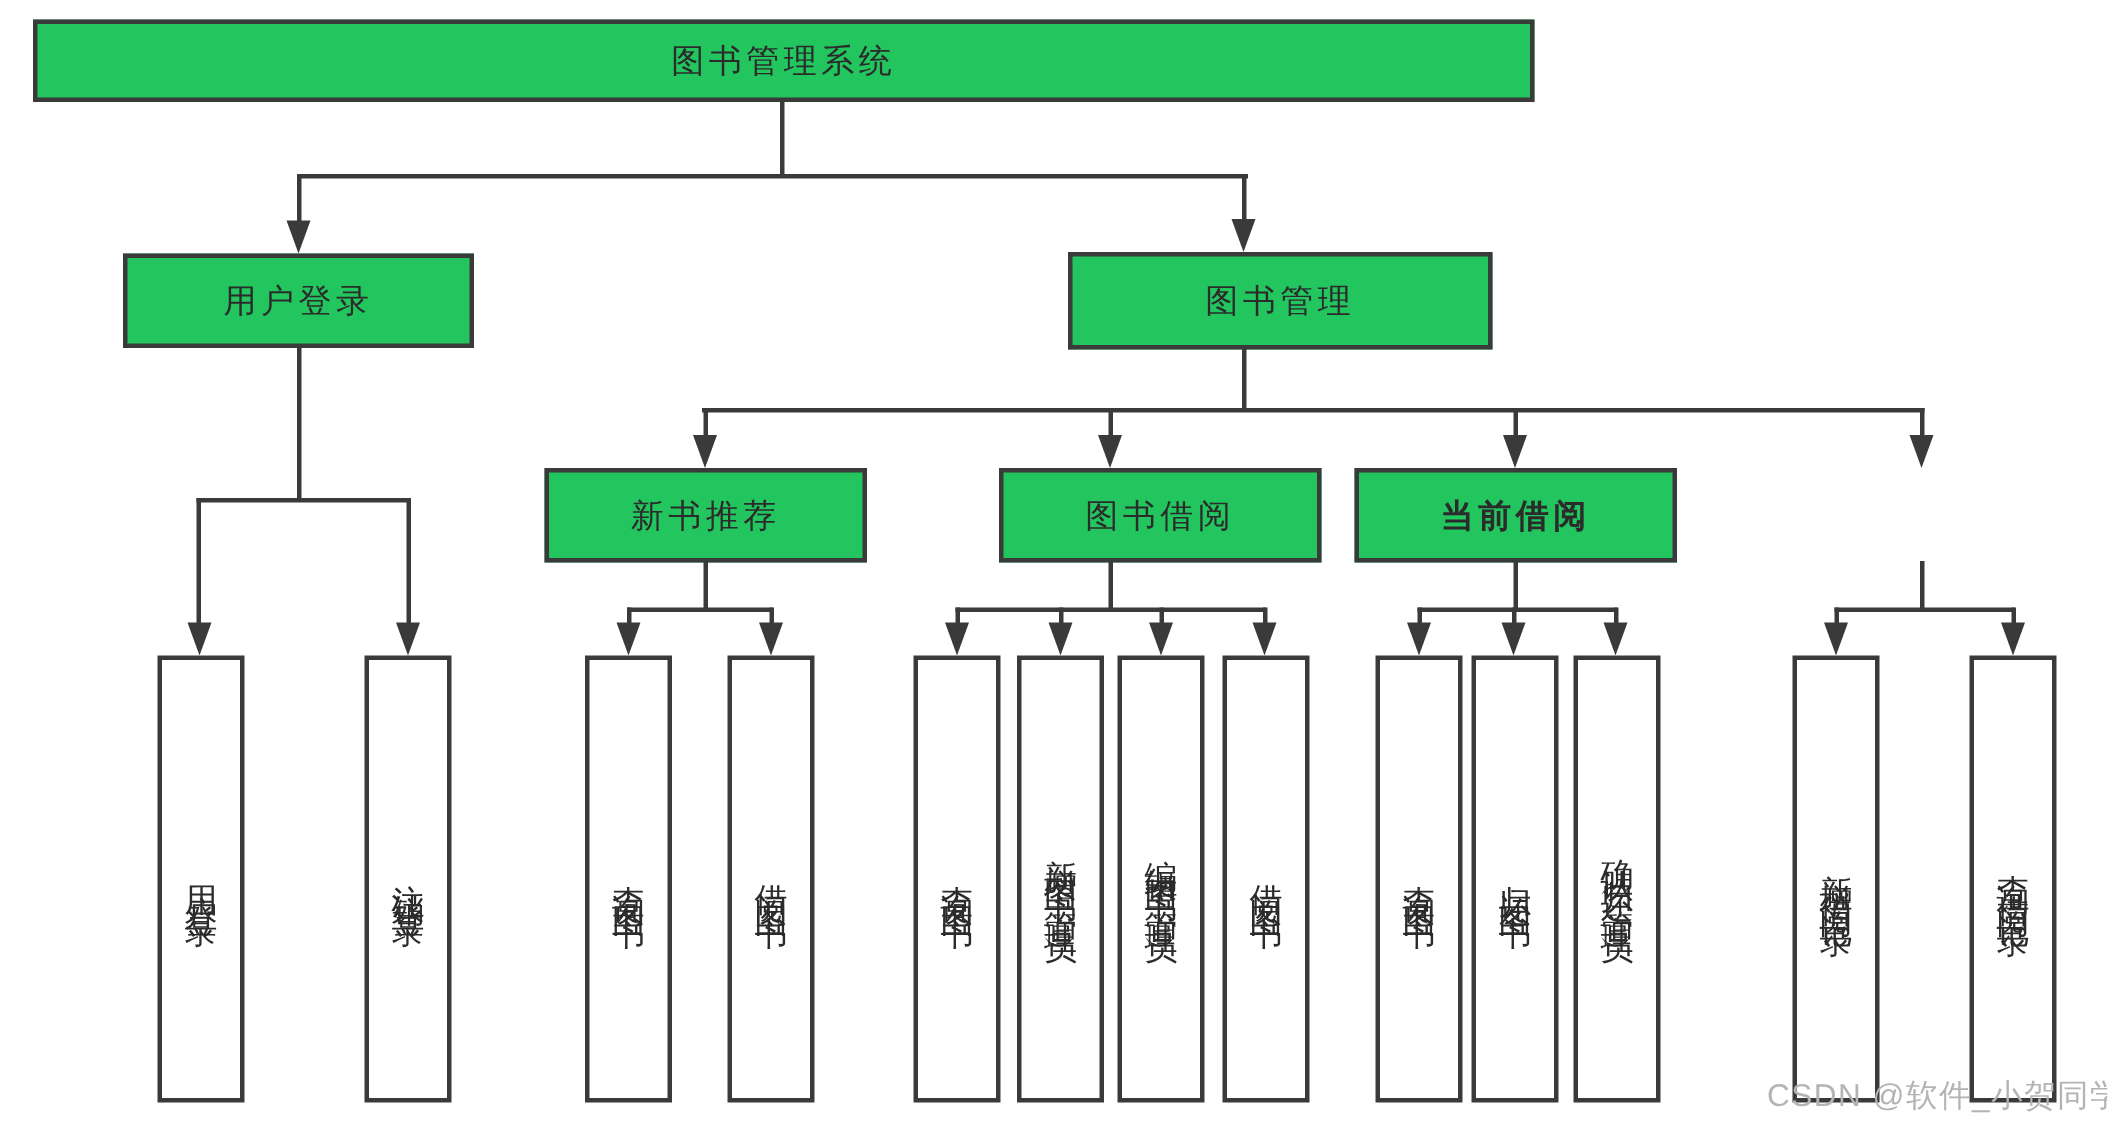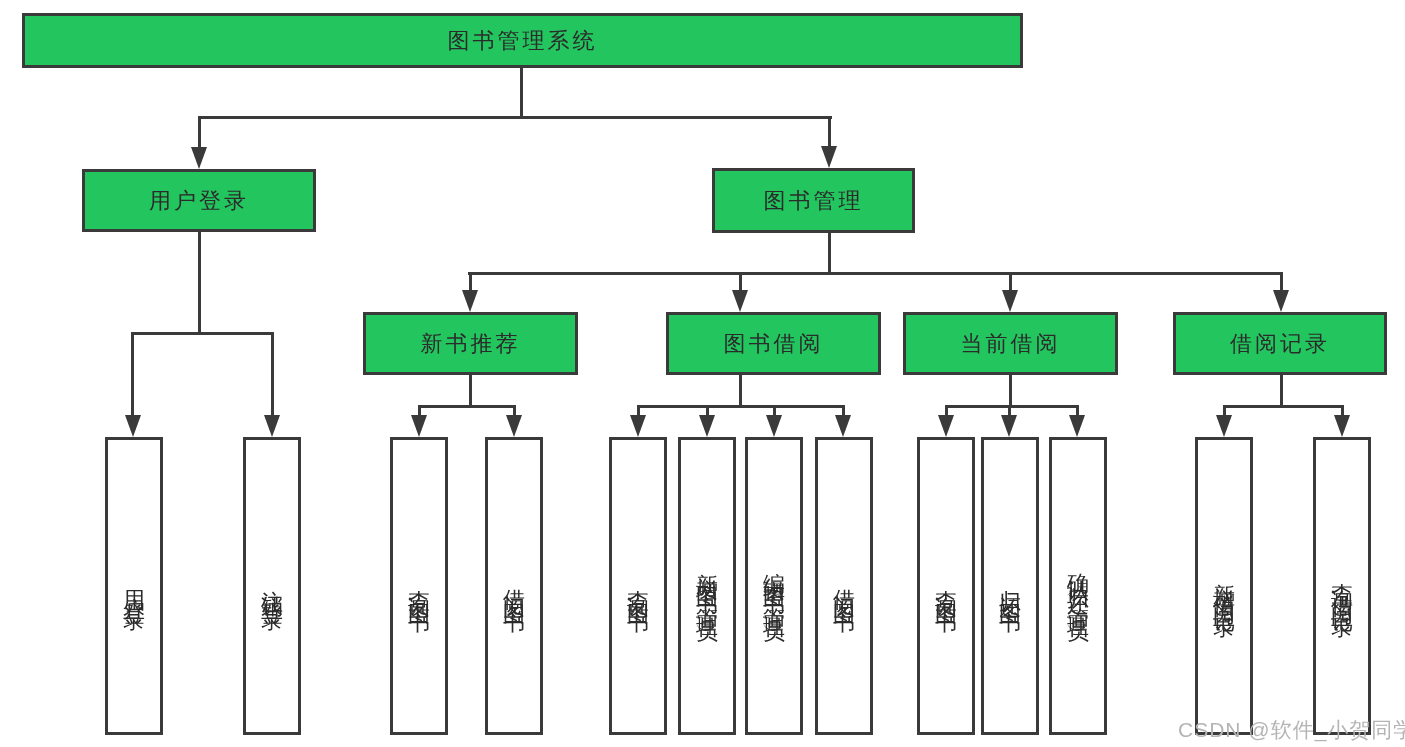--- a/index.html
+++ b/index.html
@@ -64,21 +64,21 @@
   <div class="ln" style="left:520px;top:67px;width:3px;height:51px;"></div>
   <div class="ln" style="left:198px;top:116px;width:634px;height:3px;"></div>
   <div class="ln" style="left:198px;top:116px;width:3px;height:38px;"></div>
   <div class="arrow" style="left:191px;top:147px;"></div>
   <div class="ln" style="left:828px;top:116px;width:3px;height:38px;"></div>
   <div class="arrow" style="left:821px;top:146px;"></div>
 
   <div class="hbox" style="left:82px;top:169px;width:234px;height:63px;">
     <span class="lbl">用户登录</span>
   </div>
-  <div class="hbox" style="left:712px;top:168px;width:203px;height:65px;">
+  <div class="hbox" style="left:712px;top:168px;width:283px;height:65px;">
     <span class="lbl">图书管理</span>
   </div>
 
   <div class="ln" style="left:198px;top:232px;width:3px;height:101px;"></div>
   <div class="ln" style="left:131px;top:332px;width:143px;height:3px;"></div>
   <div class="ln" style="left:131px;top:332px;width:3px;height:85px;"></div>
   <div class="arrow" style="left:125px;top:415px;"></div>
   <div class="ln" style="left:271px;top:332px;width:3px;height:85px;"></div>
   <div class="arrow" style="left:264px;top:415px;"></div>
 
@@ -92,25 +92,22 @@
   <div class="arrow" style="left:1002px;top:290px;"></div>
   <div class="ln" style="left:1280px;top:272px;width:3px;height:20px;"></div>
   <div class="arrow" style="left:1273px;top:290px;"></div>
 
   <div class="hbox" style="left:363px;top:312px;width:215px;height:63px;">
     <span class="lbl">新书推荐</span>
   </div>
   <div class="hbox" style="left:633px;top:312px;width:215px;height:63px;margin-left:33px;">
     <span class="lbl">图书借阅</span>
   </div>
-  <div class="hbox" style="left:903px;top:312px;width:215px;height:63px;">
+  <div class="hbox" style="left:903px;top:312px;width:215px;height:63px;font-weight:bold;">
     <span class="lbl">当前借阅</span>
-  </div>
-  <div class="hbox" style="left:1173px;top:312px;width:214px;height:63px;">
-    <span class="lbl">借阅记录</span>
   </div>
 
   <div class="ln" style="left:469px;top:374px;width:3px;height:33px;"></div>
   <div class="ln" style="left:418px;top:405px;width:97px;height:3px;"></div>
   <div class="ln" style="left:418px;top:405px;width:3px;height:14px;"></div>
   <div class="arrow" style="left:411px;top:415px;"></div>
   <div class="ln" style="left:513px;top:405px;width:3px;height:14px;"></div>
   <div class="arrow" style="left:506px;top:415px;"></div>
 
   <div class="ln" style="left:739px;top:374px;width:3px;height:33px;"></div>

